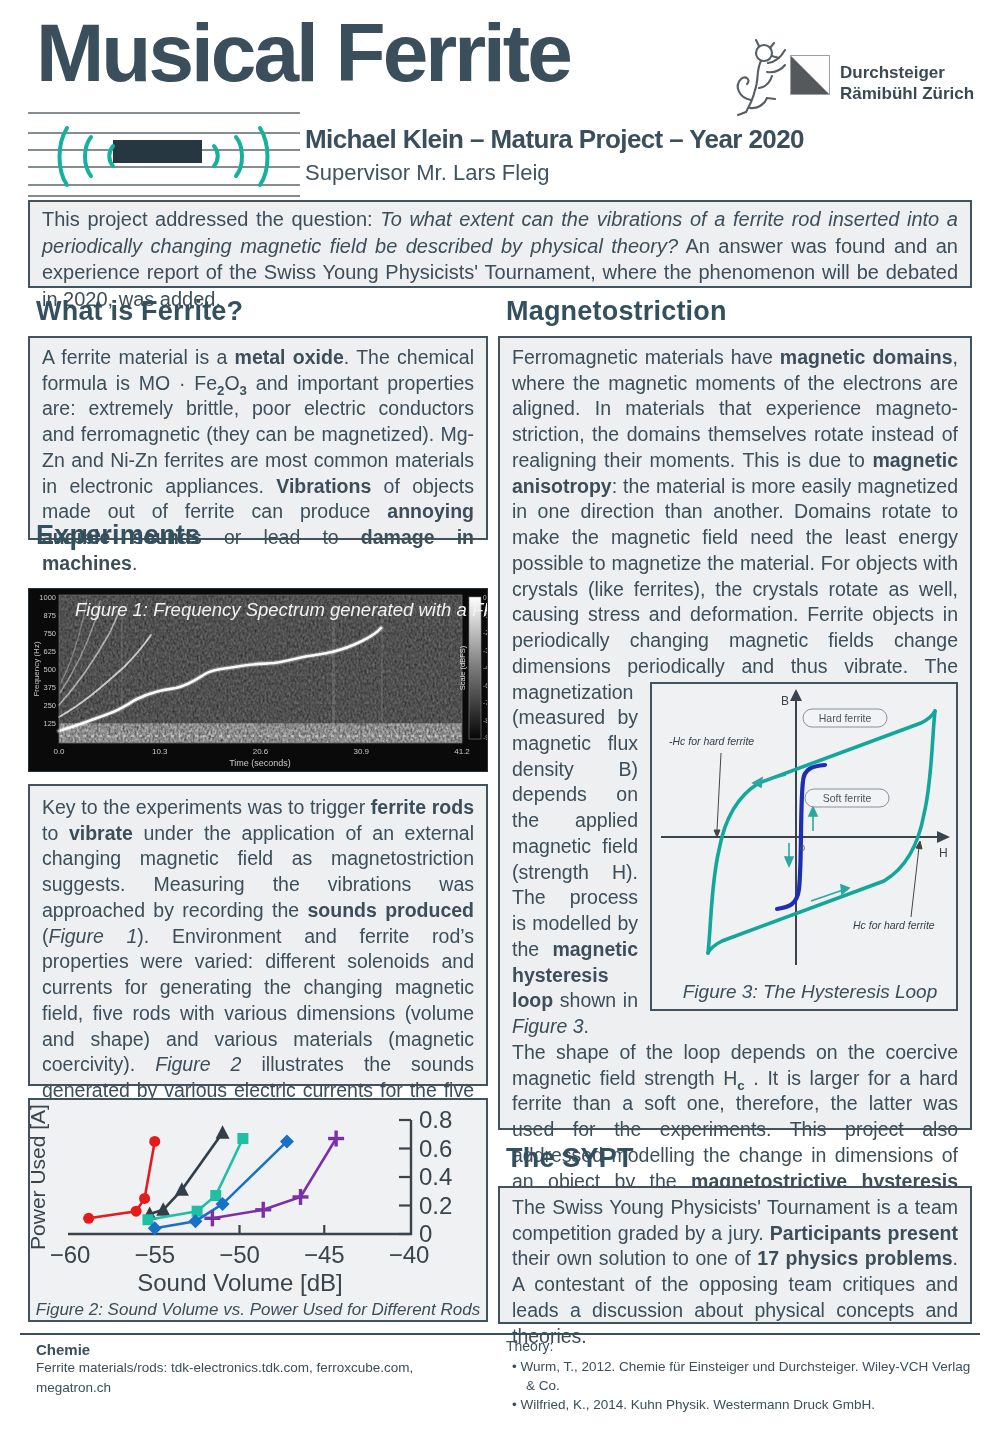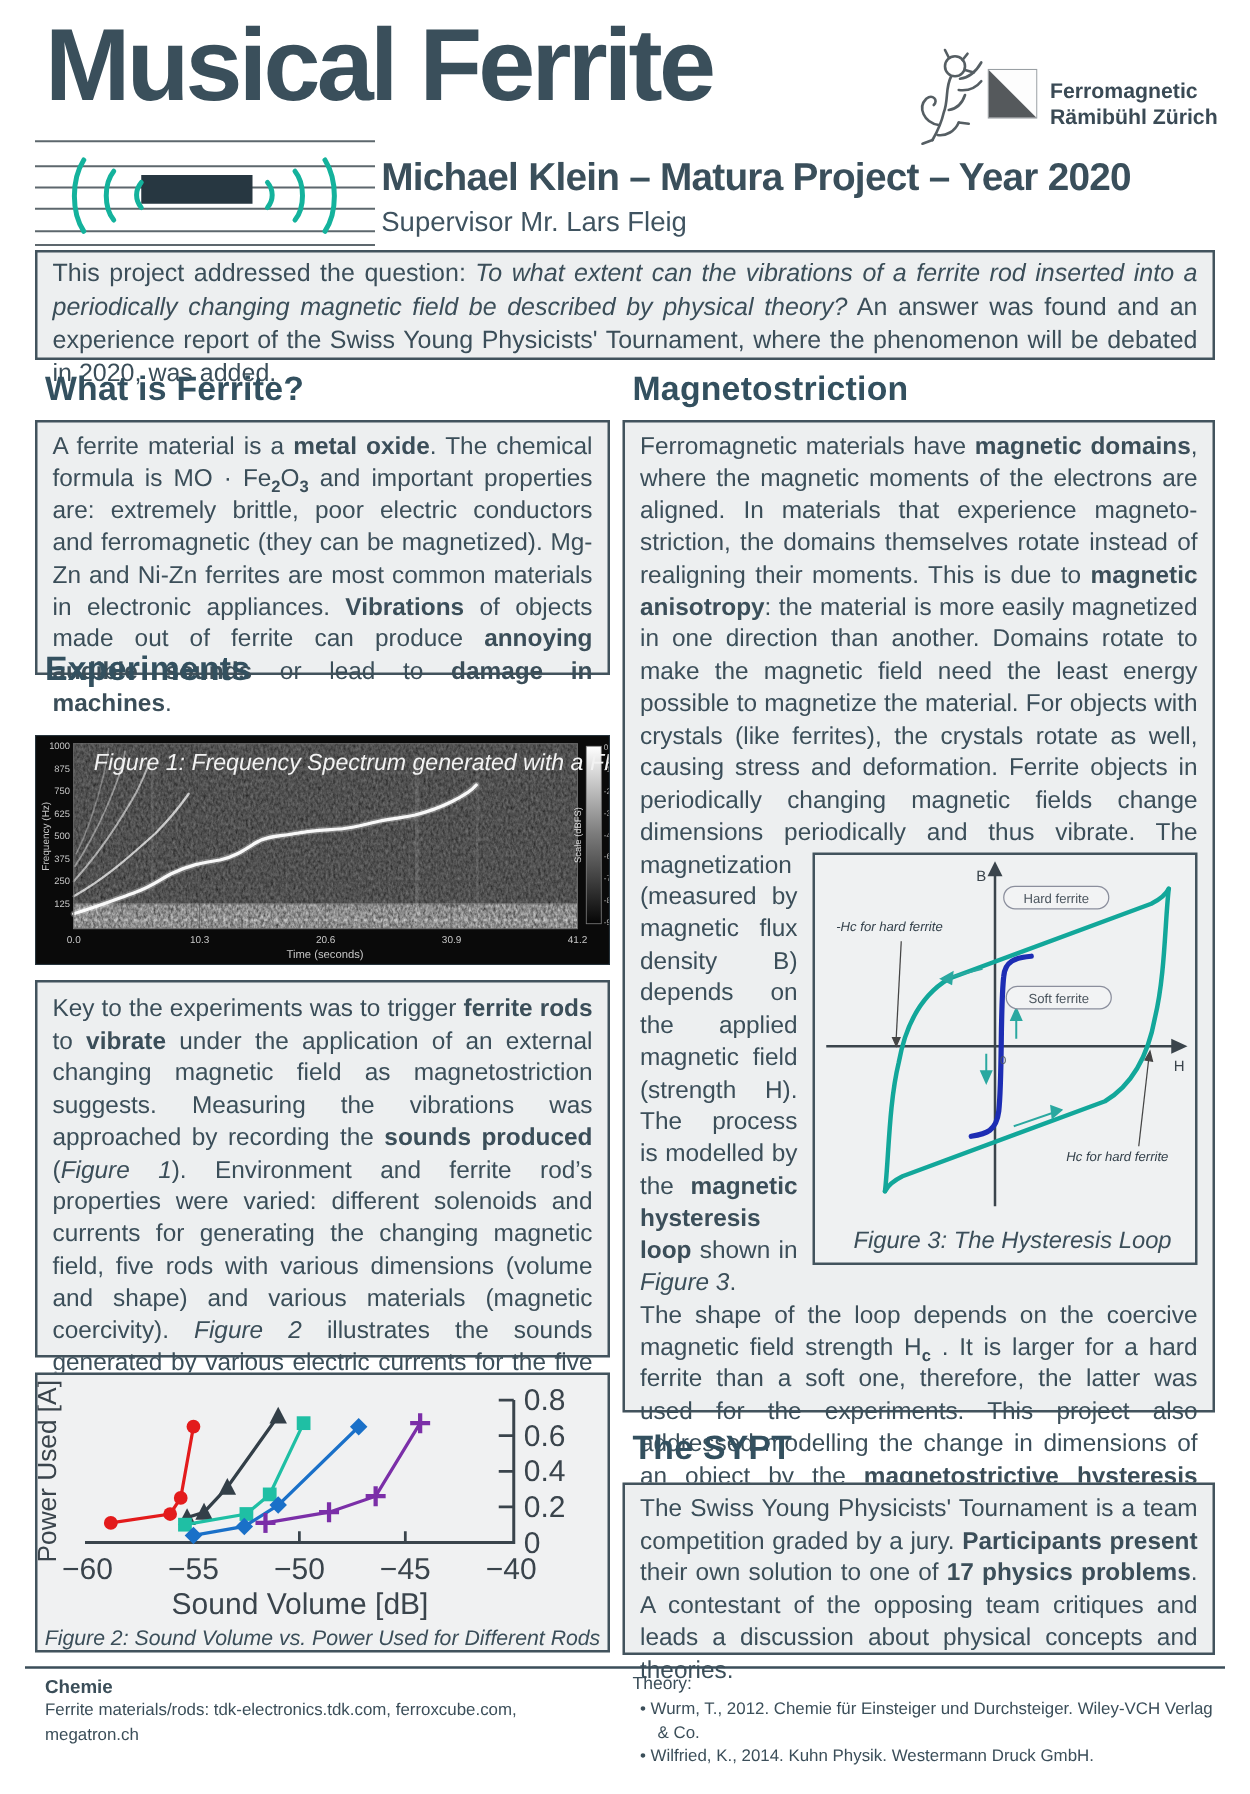--- a/index.html
+++ b/index.html
@@ -1,21 +1,21 @@
 <!DOCTYPE html>
 <html><head>
 <meta charset="utf-8">
 <style>
   html,body{margin:0;padding:0;background:#c9ccce;}
   #page{position:relative;width:1000px;height:1435px;margin:0 auto;background:#ffffff;
         font-family:"Liberation Sans",sans-serif;color:#3b4e59;overflow:hidden;}
   .abs{position:absolute;}
   .page-title{font-size:82px;font-weight:bold;letter-spacing:-3px;color:#3a4f5b;white-space:nowrap;}
   .logo-text{font-size:17px;font-weight:bold;color:#3a4a55;line-height:1.25;}
-  .byline{font-size:31px;font-weight:bold;letter-spacing:-0.6px;color:#3a4f5b;white-space:nowrap;}
+  .byline{font-size:26px;font-weight:bold;letter-spacing:-0.6px;color:#3a4f5b;white-space:nowrap;}
   .supervisor{font-size:22px;color:#3f5360;margin-top:5px;font-weight:normal;}
   .box{border:2px solid #42535d;background:#edeff0;box-sizing:border-box;}
   .body-text{font-size:19.5px;line-height:1.32;text-align:justify;padding:7px 12px;}
   .section-head{font-size:27px;font-weight:bold;color:#33505f;letter-spacing:.2px;}
   sub{font-size:68%;line-height:0;}
   .fig1-wrap{background:#0a0a0a;border:1px solid #26333b;box-sizing:border-box;}
   .fig2-box{border:2px solid #42535d;background:#f0f1f2;box-sizing:border-box;}
   .fig-caption{font-size:17px;font-style:italic;color:#3b4e59;text-align:center;}
   .fig3{float:right;width:308px;border:2px solid #42535d;background:#eff1f2;box-sizing:border-box;
         margin:2px 0 6px 12px;padding:1px;}
@@ -52,21 +52,21 @@
       <path d="M27 64 C15 62 10 50 17 43 C22 39 27 44 23 48"></path>
     </g>
   </svg>
 
   <svg class="abs" style="left:790px;top:55px;" width="40" height="40" viewBox="0 0 40 40">
     <rect x="0.5" y="0.5" width="39" height="39" fill="#fdfdfd" stroke="#9aa0a4"></rect>
     <polygon points="1,1 39,39 1,39" fill="#55595c"></polygon>
   </svg>
 
   <div class="abs logo-text" style="left:840px;top:62px;">
-    <div>Ferromagnetic</div>
+    <div>Durchsteiger</div>
     <div>Rämibühl Zürich</div>
   </div>
 
   <svg class="abs" style="left:25px;top:110px;" width="278" height="92" viewBox="0 0 278 92">
     <g stroke="#5d676d" stroke-width="1.6">
       <line x1="3" y1="3" x2="275" y2="3"></line>
       <line x1="3" y1="23" x2="275" y2="23"></line>
       <line x1="3" y1="40" x2="275" y2="40"></line>
       <line x1="3" y1="57" x2="275" y2="57"></line>
       <line x1="3" y1="75" x2="275" y2="75"></line>

